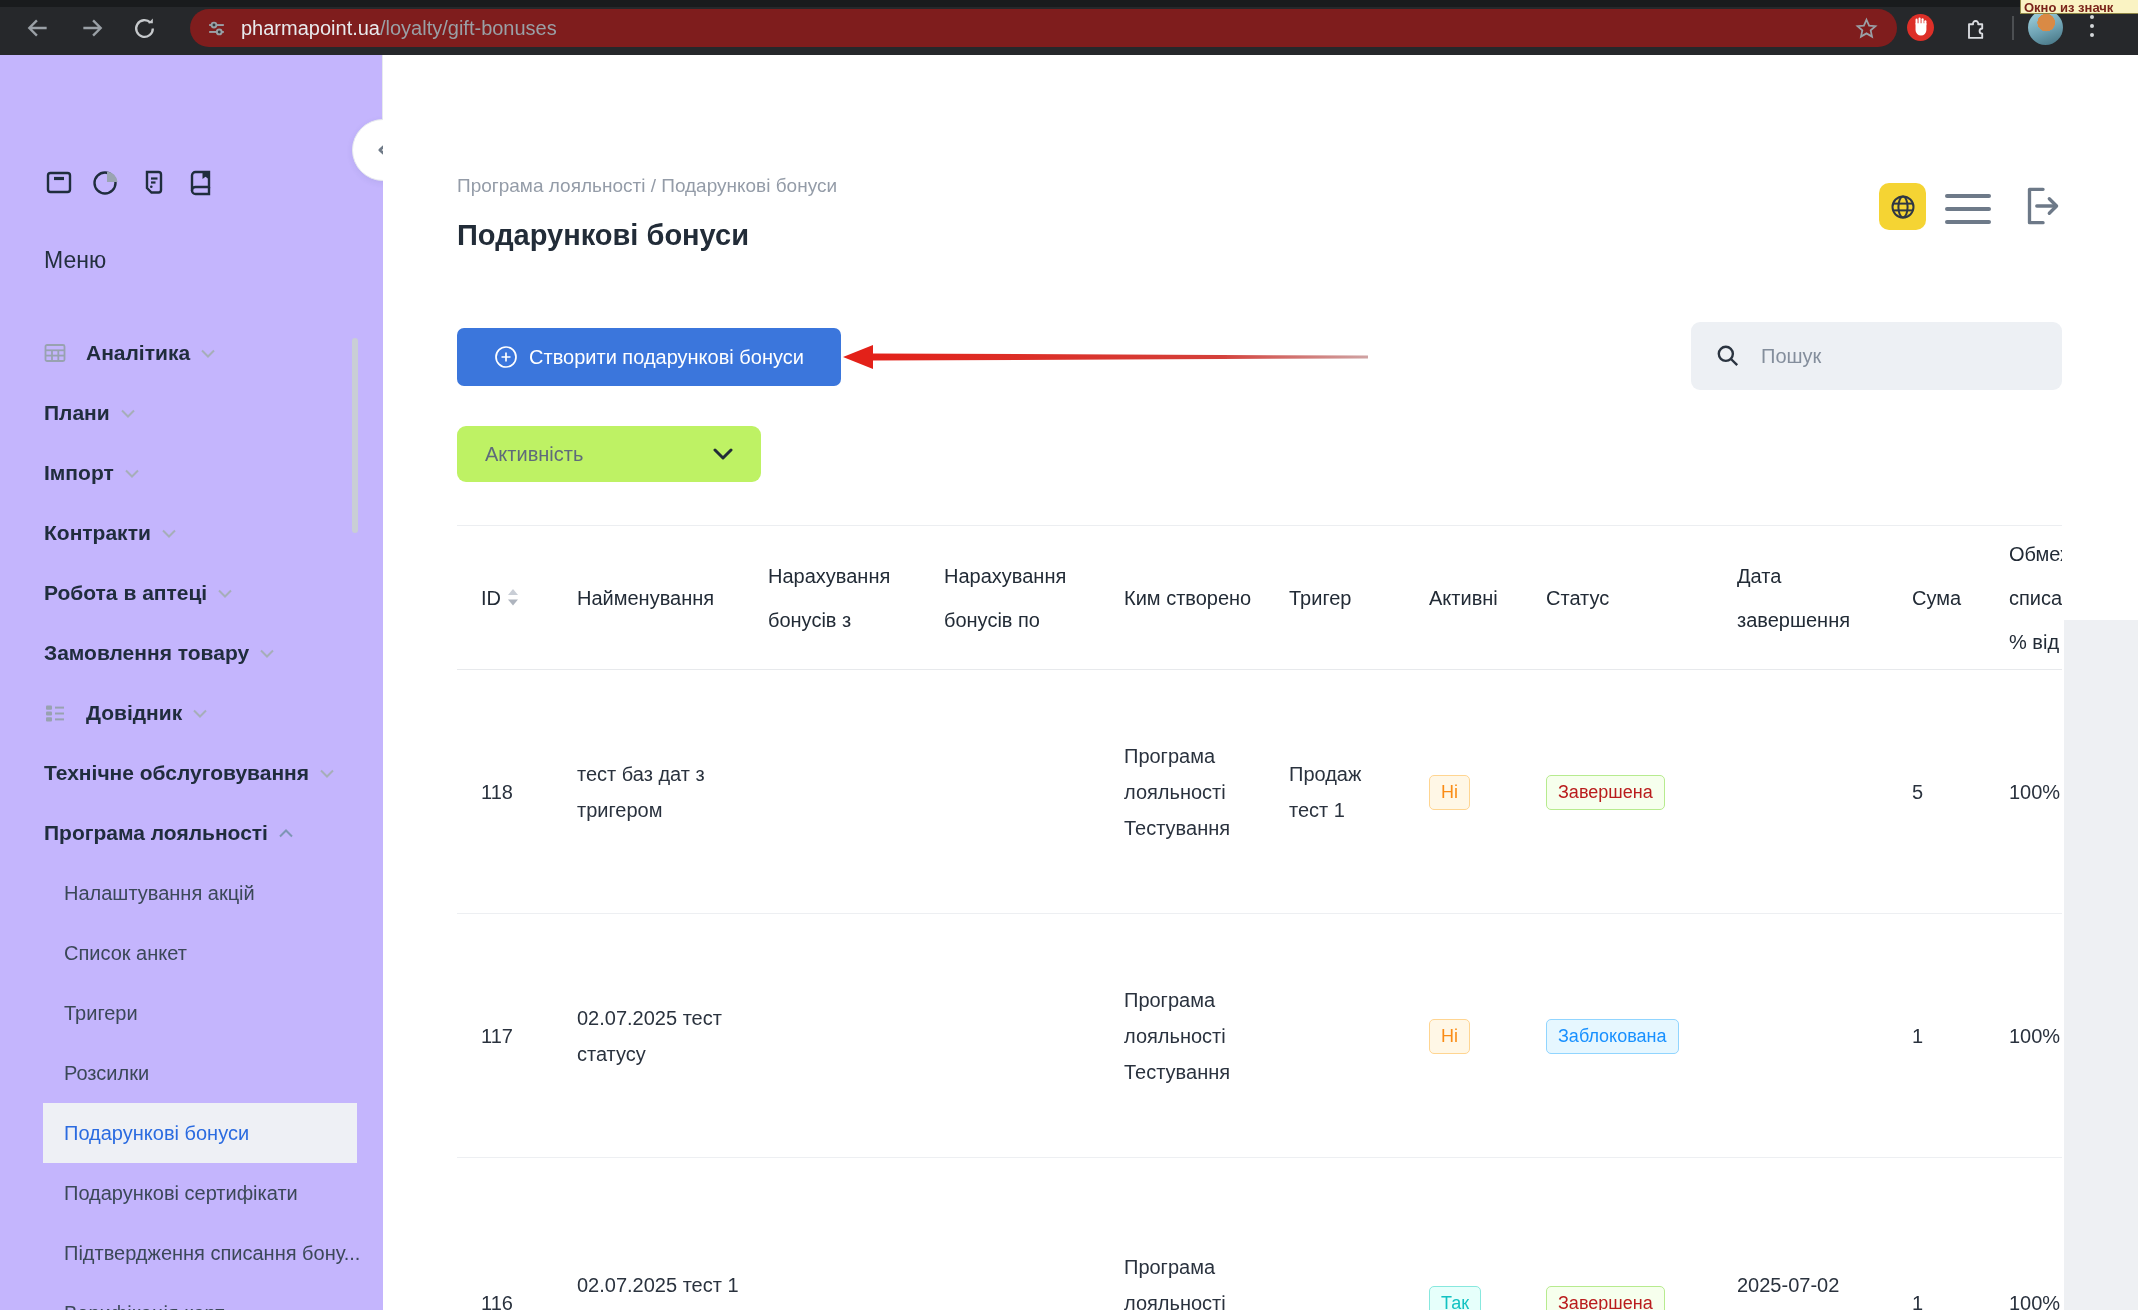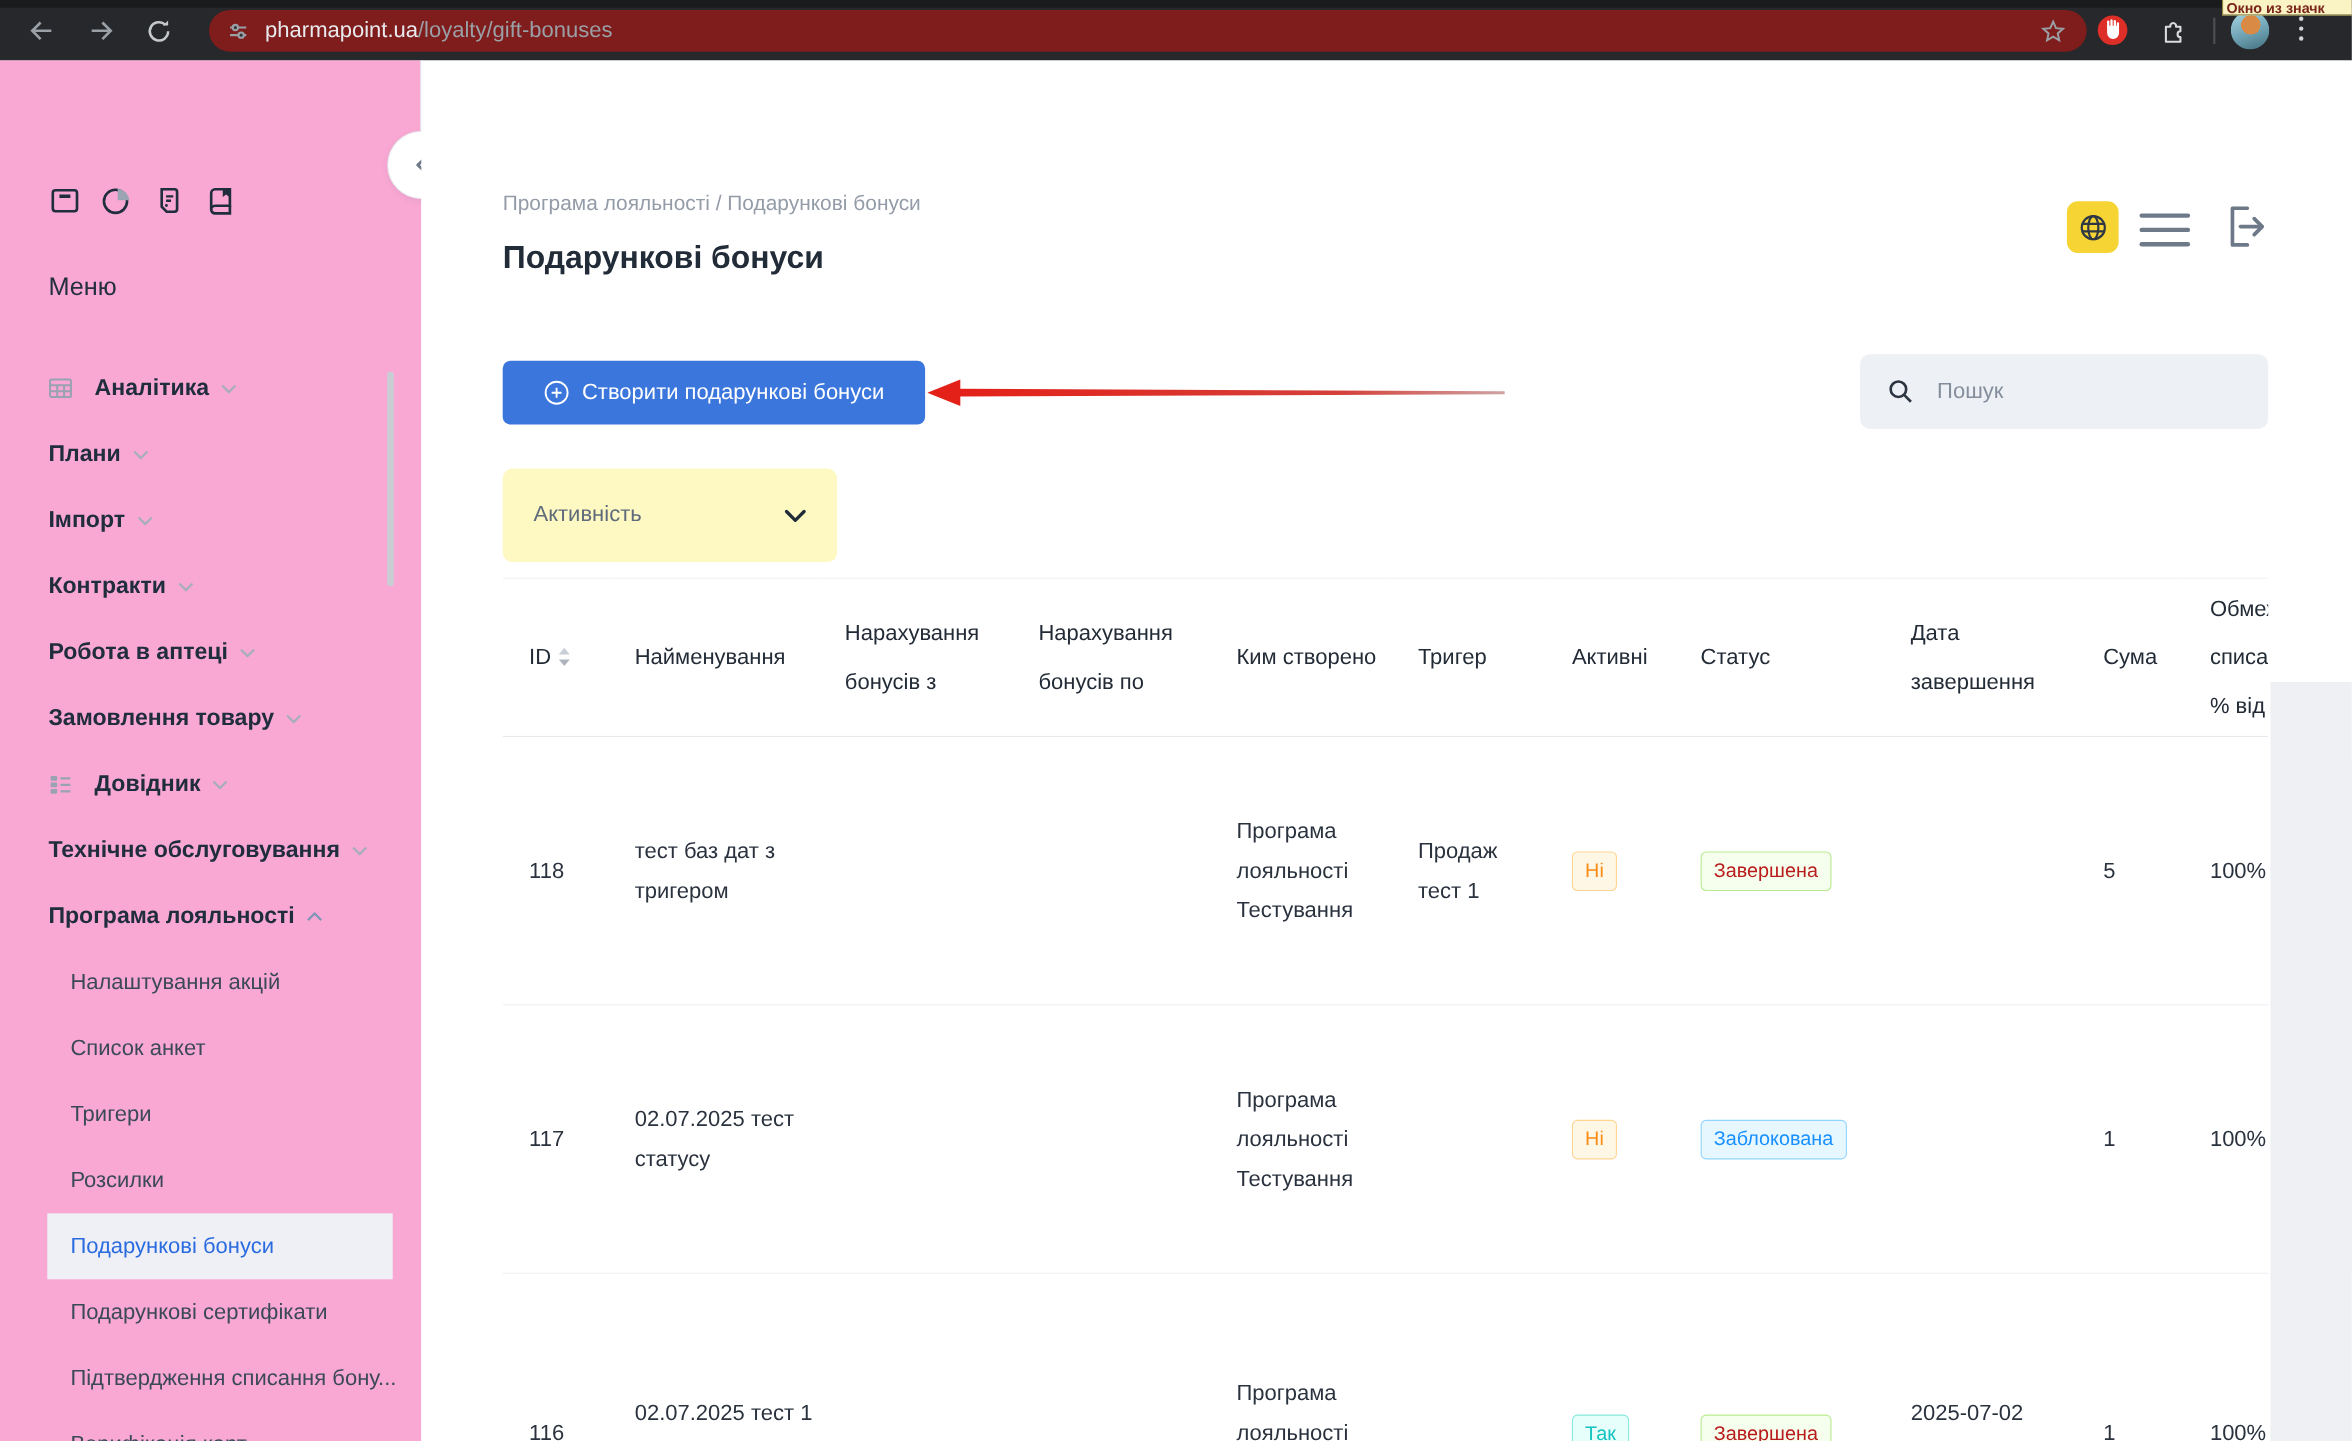--- a/index.html
+++ b/index.html
@@ -22,21 +22,21 @@
   .avatar { position:absolute; left:2028px; top:10px; width:35px; height:35px; border-radius:50%;
     background: radial-gradient(circle at 52% 36%, #d98a45 0 30%, rgba(0,0,0,0) 31%),
                 linear-gradient(160deg,#a8d8e4 0%,#6fa3b4 55%,#42707f 100%); }
   .kebab { position:absolute; left:2090px; top:15px; display:flex; flex-direction:column; gap:5px; }
   .kebab i { width:4px; height:4px; border-radius:50%; background:#d3d6d9; }
   .win-tooltip { position:absolute; right:0; top:0; width:118px; height:14px; background:#faf3c3;
     border:1px solid #8f8747; border-top:none; border-right:none; overflow:hidden;
     color:#7a241a; font-size:13px; font-weight:bold; line-height:15px; padding-left:3px; white-space:nowrap; }
 
   
-  .sidebar { position:absolute; left:0; top:55px; width:383px; height:1255px; background:#f9a8d4; overflow:hidden; }
+  .sidebar { position:absolute; left:0; top:55px; width:383px; height:1255px; background:#c4b5fd; overflow:hidden; }
   .side-icons { position:absolute; left:44px; top:112px; display:flex; gap:17px; }
   .menu-title { position:absolute; left:44px; top:192px; font-size:23px; font-weight:500; color:#232f3e; }
   .menu { position:absolute; left:0; top:268px; width:100%; }
   .m-item { height:60px; display:flex; align-items:center; padding-left:44px; cursor:pointer; }
   .m-item .lbl { font-size:21px; font-weight:700; color:#202d3d; }
   .m-item .micon { width:22px; height:22px; margin-right:20px; }
   .chev { margin-left:11px; }
   .s-item { height:60px; display:flex; align-items:center; padding-left:64px; cursor:pointer; }
   .s-item .lbl { font-size:20px; font-weight:400; color:#3b4858; }
   .s-item.active { background:#eef0f5; margin-left:43px; padding-left:21px; width:314px; }
@@ -60,22 +60,22 @@
 
   .create-btn { position:absolute; left:74px; top:273px; width:384px; height:58px; border-radius:7px;
     background:#3b76dc; color:#fff; font-size:20px; display:flex; align-items:center; justify-content:center;
     gap:11px; border:none; cursor:pointer; }
   .red-arrow { position:absolute; left:460px; top:287px; }
   .search-box { position:absolute; left:1308px; top:267px; width:371px; height:68px; border-radius:9px;
     background:#edf0f4; display:flex; align-items:center; padding-left:24px; gap:20px; }
   .search-box input { border:none; outline:none; background:transparent; font-size:20px; color:#2b3440;
     width:270px; font-family:inherit; }
   .search-box input::placeholder { color:#848e9c; }
-  .filter-box { position:absolute; left:74px; top:371px; width:304px; height:85px; border-radius:9px;
-    background:#fef9c3; display:flex; align-items:center; padding:16px 28px; cursor:pointer; }
+  .filter-box { position:absolute; left:74px; top:371px; width:304px; height:56px; border-radius:9px;
+    background:#bef264; display:flex; align-items:center; padding:16px 28px; cursor:pointer; }
   .filter-box .flabel { font-size:20px; color:#5f6b7a; flex:1; }
 
   
   .table-wrap { position:absolute; left:74px; top:470px; width:1605px; height:840px; overflow:hidden; }
   table { border-collapse:collapse; table-layout:fixed; width:1659px; }
   th, td { text-align:left; vertical-align:middle; padding-left:24px; font-weight:normal; }
   thead th { height:144px; font-size:20px; font-weight:500; color:#222b36; line-height:2.2;
     border-top:1px solid #eceef1; border-bottom:1px solid #e7e9ec; }
   tbody td { font-size:20px; color:#2a323e; line-height:1.8; border-bottom:1px solid #edeff2; }
   tr.r1 td { height:244px; }

